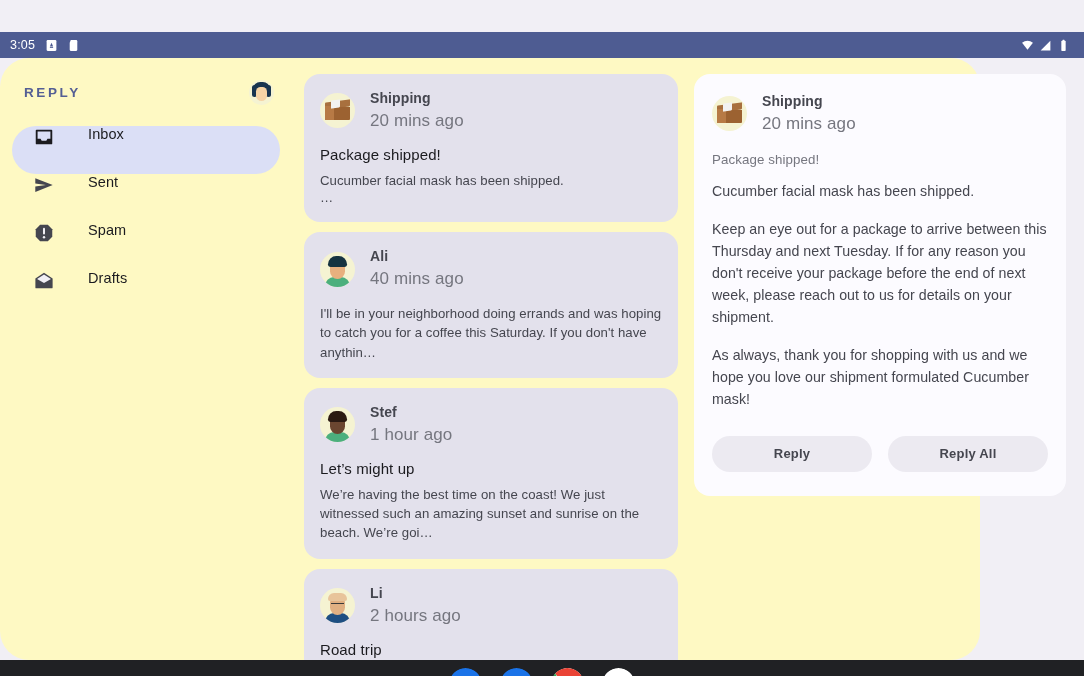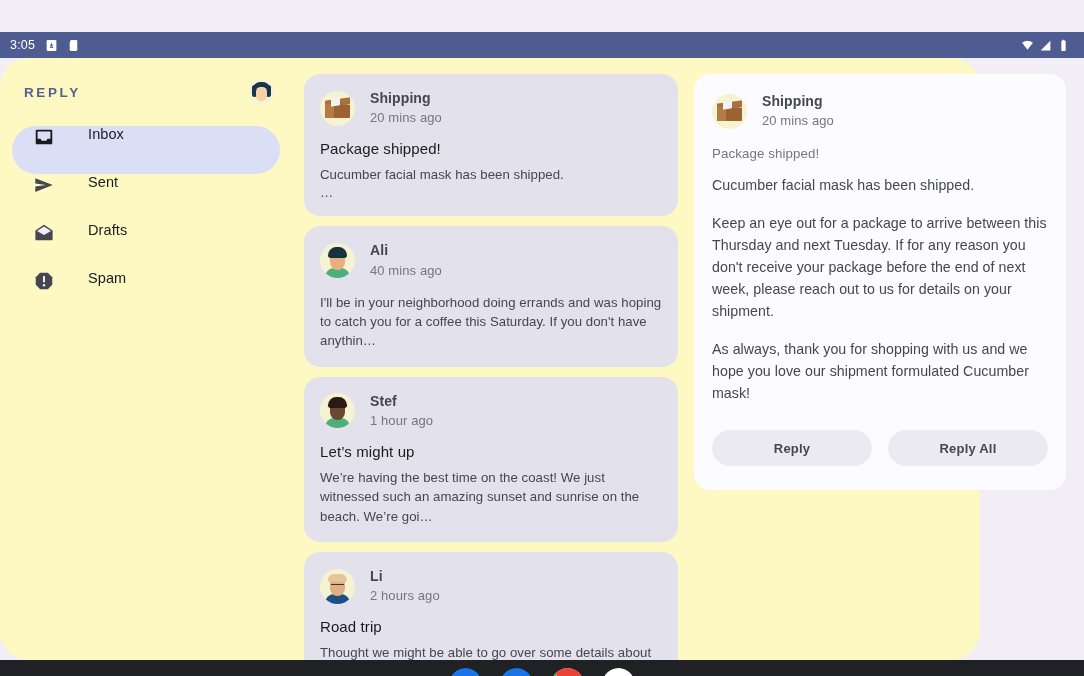--- a/index.html
+++ b/index.html
@@ -81,21 +81,21 @@
     background: #e3e1ec; border-radius: 16px; padding: 15px 16px 16px 16px;
     margin-bottom: 10px;
   }
   .mail-head { display: flex; align-items: center; margin-bottom: 13px; }
   .mail-avatar {
     width: 35px; height: 35px; border-radius: 50%; flex: none; position: relative;
     overflow: hidden; margin-right: 15px;
   }
   .mail-meta { display: flex; flex-direction: column; justify-content: center; }
   .mail-sender { font-size: 14px; font-weight: 700; color: #45464f; letter-spacing: .1px; line-height: 1.3; }
-  .mail-time { font-size: 13px; color: #75767f; letter-spacing: .1px; line-height: 1.4; margin-top: 2px; }
+  .mail-time { font-size: 17px; color: #75767f; letter-spacing: .1px; line-height: 1.4; margin-top: 2px; }
   .mail-subject { font-size: 15px; color: #1b1b1f; letter-spacing: .1px; margin-bottom: 8px; }
   .mail-preview {
     font-size: 13.2px; color: #45464f; line-height: 1.46; letter-spacing: .05px;
   }
   .mail-ellipsis { font-size: 13.2px; color: #45464f; line-height: 1.2; }
 
   
   .av-box { background: #f5f3d2; }
   .av-box .box-top {
     position:absolute; left:5px; top:8px; width:25px; height:7px;
@@ -209,33 +209,33 @@
 
         <div class="nav-item">
           <svg class="nav-icon" viewBox="0 0 24 24">
             <path d="M2.5 4.5L21.5 12 2.5 19.5 2.5 13.6 14 12 2.5 10.4z" fill="#45464f"></path>
           </svg>
           <span class="nav-label">Sent</span>
         </div>
 
         <div class="nav-item">
           <svg class="nav-icon" viewBox="0 0 24 24">
-            <path d="M12 3L2.6 9.2V19a1 1 0 0 0 1 1h16.8a1 1 0 0 0 1-1V9.2z" fill="#45464f"></path>
-            <path d="M12 4.8L4.4 9.7 12 14.3l7.6-4.6z" fill="#f1eff5"></path>
-          </svg>
-          <span class="nav-label">Drafts</span>
-        </div>
-
-        <div class="nav-item">
-          <svg class="nav-icon" viewBox="0 0 24 24">
             <path d="M7.8 3h8.4L21 7.8v8.4L16.2 21H7.8L3 16.2V7.8z" fill="#45464f"></path>
             <rect x="10.9" y="6.4" width="2.2" height="7.2" rx="1.1" fill="#f1eff5"></rect>
             <circle cx="12" cy="16.6" r="1.3" fill="#f1eff5"></circle>
           </svg>
           <span class="nav-label">Spam</span>
+        </div>
+
+        <div class="nav-item">
+          <svg class="nav-icon" viewBox="0 0 24 24">
+            <path d="M12 3L2.6 9.2V19a1 1 0 0 0 1 1h16.8a1 1 0 0 0 1-1V9.2z" fill="#45464f"></path>
+            <path d="M12 4.8L4.4 9.7 12 14.3l7.6-4.6z" fill="#f1eff5"></path>
+          </svg>
+          <span class="nav-label">Drafts</span>
         </div>
 
       </div>
     </div>
 
     <div class="list-col">
 
       <div class="mail-card">
         <div class="mail-head">
           <span class="mail-avatar av-box">

